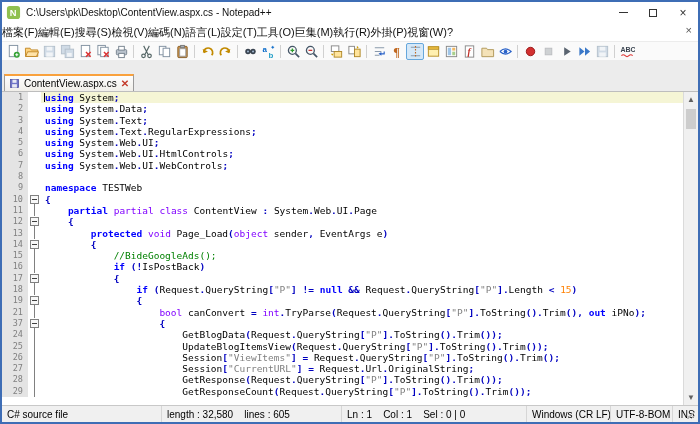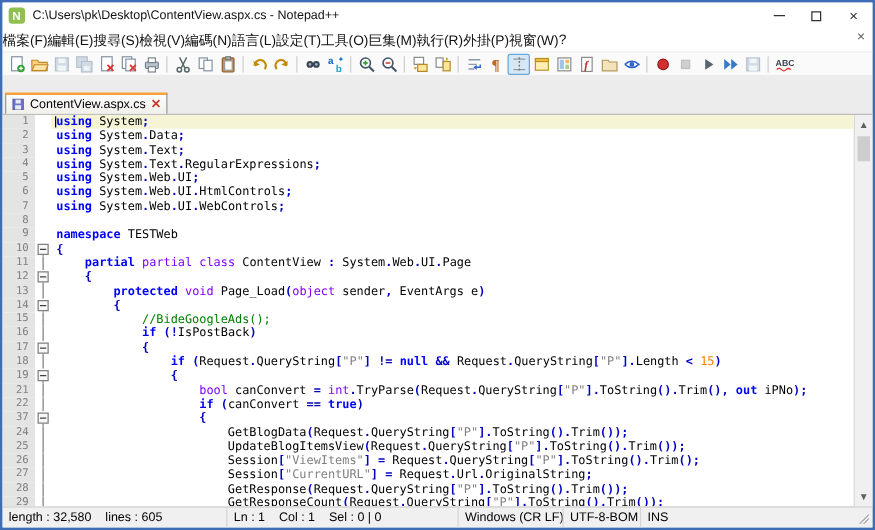--- a/index.html
+++ b/index.html
@@ -465,27 +465,20 @@
           <div class="code">                <span class="op">{</span></div>
         </div>
         <div class="line-row">
           <div class="ln">21</div>
           <div class="fold">
             <span class="vline"></span>
           </div>
           <div class="code">                    <span class="ty">bool</span> canConvert <span class="op">=</span> <span class="ty">int</span><span class="op">.</span>TryParse<span class="op">(</span>Request<span class="op">.</span>QueryString<span class="op">[</span><span class="str">"P"</span><span class="op">]</span><span class="op">.</span>ToString<span class="op">(</span><span class="op">)</span><span class="op">.</span>Trim<span class="op">(</span><span class="op">)</span><span class="op">,</span> <span class="kw">out</span> iPNo<span class="op">)</span><span class="op">;</span></div>
         </div>
         <div class="line-row">
-          <div class="ln">22</div>
-          <div class="fold">
-            <span class="vline"></span>
-          </div>
-          <div class="code">                    <span class="kw">if</span> <span class="op">(</span>canConvert <span class="op">=</span><span class="op">=</span> <span class="kw">true</span><span class="op">)</span></div>
-        </div>
-        <div class="line-row">
           <div class="ln">37</div>
           <div class="fold">
             <span class="fbox"></span>
             <span class="stem"></span>
           </div>
           <div class="code">                    <span class="op">{</span></div>
         </div>
         <div class="line-row">
           <div class="ln">24</div>
           <div class="fold">
@@ -532,20 +525,21 @@
     <div class="vscroll">
       <div class="scroll-arrow">▲</div>
       <div class="scroll-track">
         <div class="scroll-thumb"></div>
       </div>
       <div class="scroll-arrow">▼</div>
     </div>
   </div>
 
   <div class="statusbar">
+    <div class="sb sb-type">C# source file</div>
     <div class="sb sb-size">length : 32,580    lines : 605</div>
     <div class="sb sb-pos">Ln : 1    Col : 1    Sel : 0 | 0</div>
     <div class="sb sb-eol">Windows (CR LF)</div>
     <div class="sb sb-enc">UTF-8-BOM</div>
     <div class="sb sb-ins">INS</div>
     <div class="grip"></div>
   </div>
 
 </div>
 

